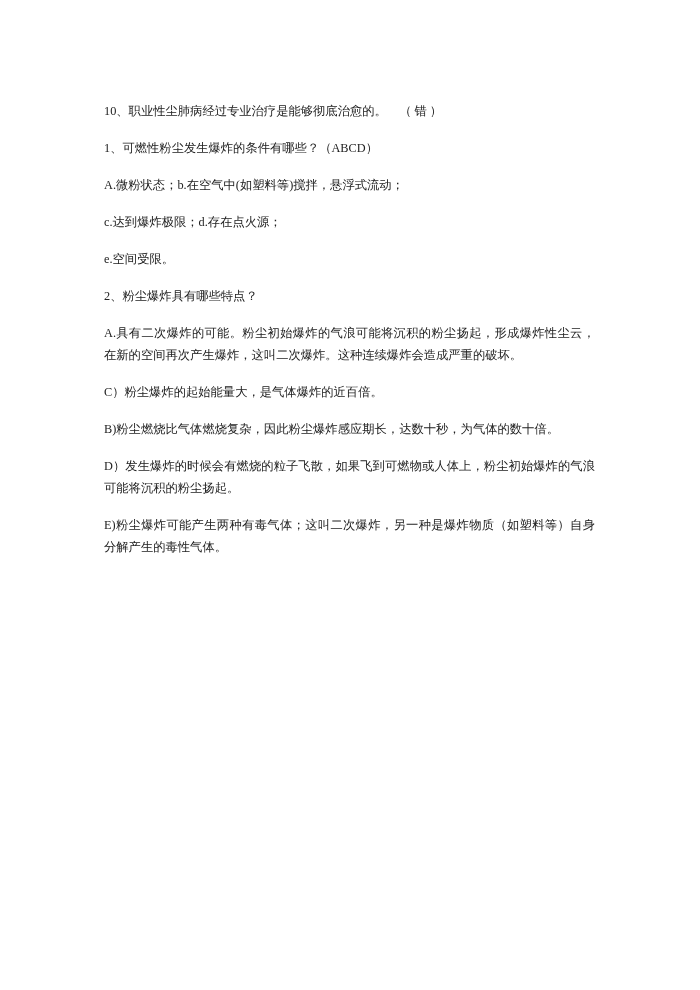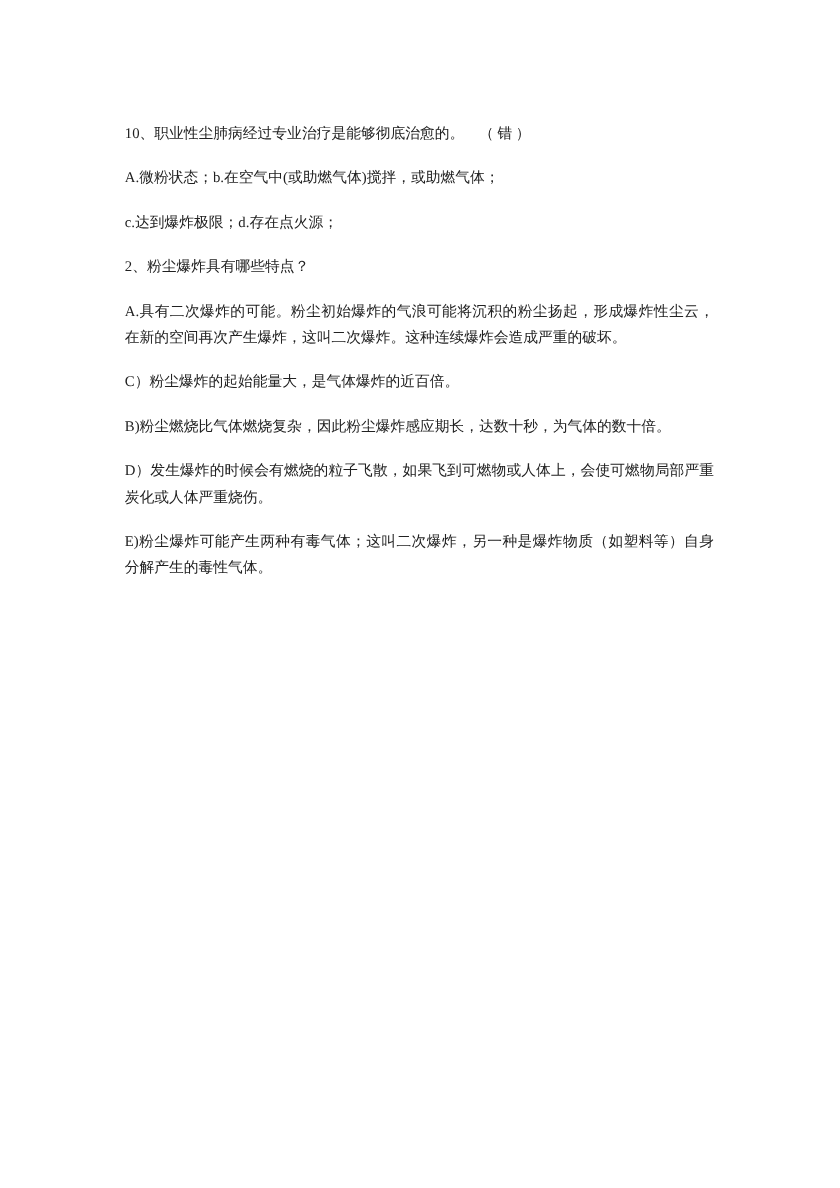--- a/index.html
+++ b/index.html
@@ -35,22 +35,24 @@
   .doc-body p.no-justify {
     text-align: left;
   }
 </style>
 </head>
 <body>
 
 <div class="page">
   <div class="doc-body">
     <p class="no-justify">10、职业性尘肺病经过专业治疗是能够彻底治愈的。　（ 错 ）</p>
-    <p class="no-justify">A.微粉状态；b.在空气中(或助燃气体)搅拌，或助燃气体；</p>
+    <p class="no-justify">1、可燃性粉尘发生爆炸的条件有哪些？（ABCD）</p>
+    <p class="no-justify">A.微粉状态；b.在空气中(如塑料等)搅拌，悬浮式流动；</p>
     <p class="no-justify">c.达到爆炸极限；d.存在点火源；</p>
+    <p class="no-justify">e.空间受限。</p>
     <p class="no-justify">2、粉尘爆炸具有哪些特点？</p>
     <p>A.具有二次爆炸的可能。粉尘初始爆炸的气浪可能将沉积的粉尘扬起，形成爆炸性尘云，在新的空间再次产生爆炸，这叫二次爆炸。这种连续爆炸会造成严重的破坏。</p>
     <p class="no-justify">C）粉尘爆炸的起始能量大，是气体爆炸的近百倍。</p>
     <p class="no-justify">B)粉尘燃烧比气体燃烧复杂，因此粉尘爆炸感应期长，达数十秒，为气体的数十倍。</p>
-    <p>D）发生爆炸的时候会有燃烧的粒子飞散，如果飞到可燃物或人体上，会使可燃物局部严重炭化或人体严重烧伤。</p>
+    <p>D）发生爆炸的时候会有燃烧的粒子飞散，如果飞到可燃物或人体上，粉尘初始爆炸的气浪可能将沉积的粉尘扬起。</p>
     <p>E)粉尘爆炸可能产生两种有毒气体；这叫二次爆炸，另一种是爆炸物质（如塑料等）自身分解产生的毒性气体。</p>
   </div>
 </div>
 
 </body></html>

